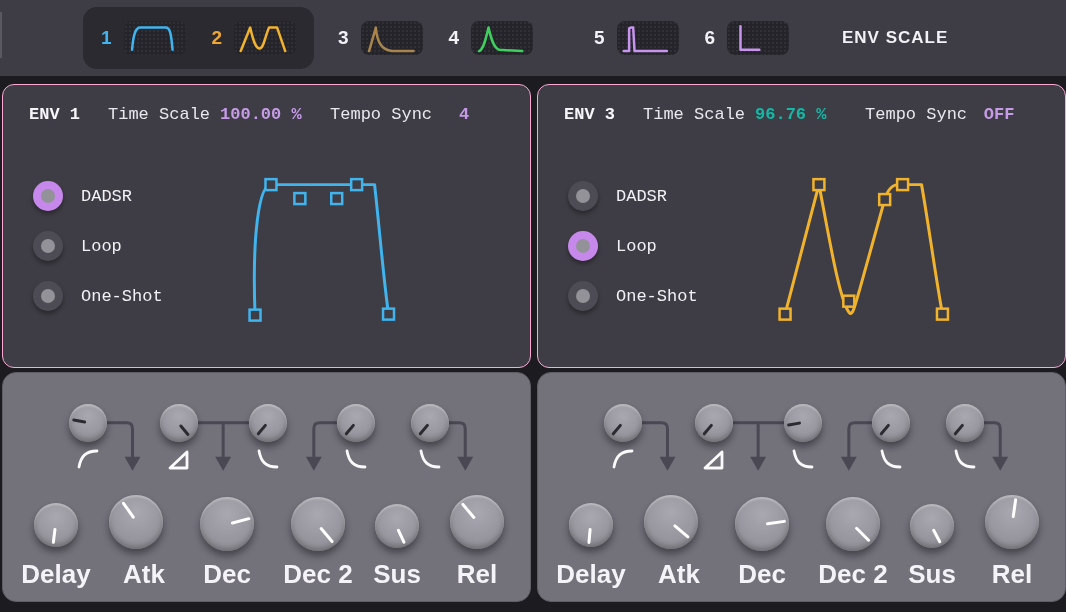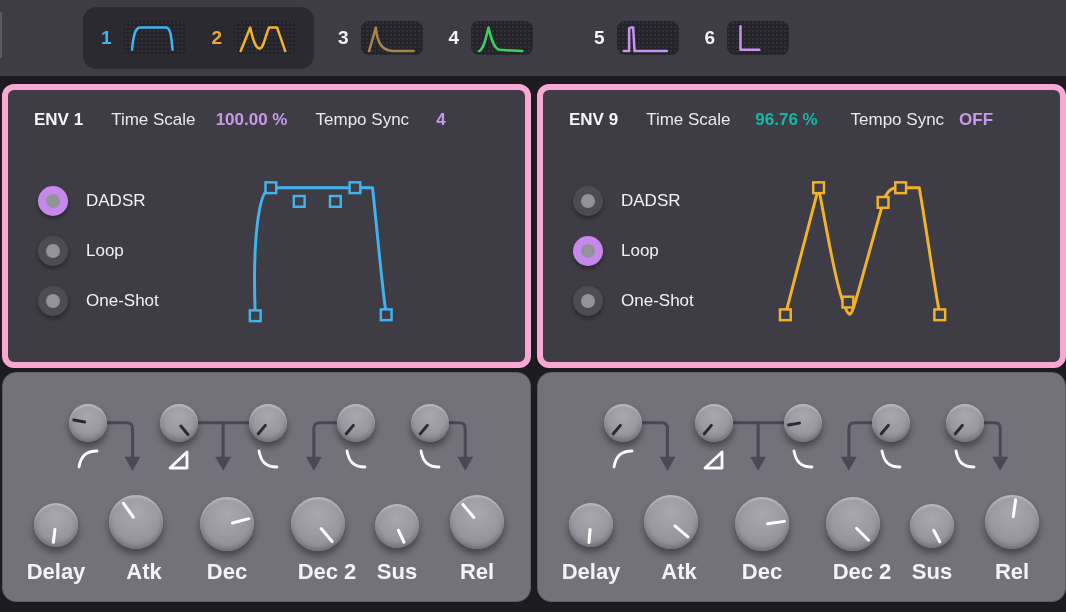--- a/index.html
+++ b/index.html
@@ -20,27 +20,27 @@
                background-image:radial-gradient(rgba(255,255,255,.055) 1px, transparent 1.2px);
                background-size:4px 4px; display:flex; align-items:center; justify-content:center; }
   .tab-thumb svg { width:62px; height:34px; }
   .tab-thumb path { fill:none; stroke-width:2.5; stroke-linecap:round; stroke-linejoin:round;
                     vector-effect:non-scaling-stroke; }
   .env-scale { position:absolute; left:842px; top:0; height:76px; display:flex; align-items:center;
                color:#f2f1f5; font-size:17px; font-weight:700; letter-spacing:1px; }
 
   
   .env-panel { position:absolute; top:84px; width:529px; height:284px; background:#3e3d45;
-               border:6px solid #f9a8d4; border-radius:12px; }
+               border:1px solid #f9a8d4; border-radius:12px;font-family:Liberation Mono, monospace; }
   .env-1 { left:2px; } .env-2 { left:537px; }
   .hdr { display:flex; align-items:center; padding:20px 0 0 26px; font-size:17px; color:#e9e8ee; }
   .hdr-title { font-weight:700; color:#f6f5f8; margin-right:28px; }
   .hdr-label { margin-right:10px; }
   .hdr-value { font-weight:700; cursor:ns-resize; }
-  .v1 { min-width:92px; margin-right:18px;text-align:center; }
+  .v1 { min-width:92px; margin-right:18px; }
   .v2 { min-width:44px; text-align:center; }
   .mode-row { position:absolute; left:30px; display:flex; align-items:center; gap:18px; cursor:pointer; }
   .mode-1 { top:96px; } .mode-2 { top:146px; } .mode-3 { top:196px; }
   .radio { width:30px; height:30px; border-radius:50%; background:#4d4b54; position:relative;
            box-shadow:0 3px 4px rgba(0,0,0,.35); }
   .radio::after { content:''; position:absolute; inset:8px; border-radius:50%; background:#939299; }
   .radio.selected { background:#c788ec; }
   .mode-label { font-size:17px; color:#f2f1f5; }
   .curve-svg { position:absolute; inset:0; }
   .curve-svg path.env { fill:none; stroke-width:3; stroke-linejoin:round; stroke-linecap:round; }
@@ -64,22 +64,22 @@
   .sk-4{left:334px;top:31px}.sk-5{left:408px;top:31px}
   .glyph { position:absolute; top:73px; width:26px; height:26px; }
   .glyph path { fill:none; stroke:#fafafa; stroke-width:2.8; stroke-linecap:round; stroke-linejoin:round; }
   .g-1{left:72px}.g-2{left:163px}.g-3{left:252px}.g-4{left:340px}.g-5{left:414px}
   .connectors { position:absolute; inset:0; pointer-events:none; }
   .connectors path { fill:none; stroke:#4a4853; stroke-width:3; stroke-linecap:round; }
   .connectors polygon { fill:#4a4853; }
   .bk-1{left:31px;top:130px}.bk-2{left:106px;top:122px}.bk-3{left:197px;top:124px}
   .bk-4{left:288px;top:124px}.bk-5{left:372px;top:131px}.bk-6{left:447px;top:122px}
   .knob-label { position:absolute; top:186px; width:90px; text-align:center; color:#f4f3f7;
-                font-size:22px; font-weight:600; }
-  .kl-1{left:8px}.kl-2{left:96px}.kl-3{left:179px}.kl-4{left:279px}.kl-5{left:349px}.kl-6{left:429px}
+                font-size:26px; font-weight:600; }
+  .kl-1{left:8px}.kl-2{left:96px}.kl-3{left:179px}.kl-4{left:270px}.kl-5{left:349px}.kl-6{left:429px}
 </style>
 </head>
 <body>
 
 <div class="topbar">
   <div class="edge-line"></div>
 
   <div class="tab-group">
     <div class="tab">
       <span class="tab-num" style="color: rgb(65, 180, 238);">1</span>
@@ -130,20 +130,21 @@
     <div class="tab">
       <span class="tab-num" style="color: rgb(242, 241, 245);">6</span>
       <span class="tab-thumb">
         <svg viewBox="0 0 46 26" preserveAspectRatio="none">
             <path d="M10,4 L10,22 L24,22" stroke="#c795ee"></path>
           </svg>
       </span>
     </div>
   </div>
 
+  <div class="env-scale">ENV SCALE</div>
 </div>
 
 <div class="env-panel env-1">
   <div class="hdr">
     <span class="hdr-title">ENV 1</span>
     <span class="hdr-label">Time Scale</span>
     <span class="hdr-value v1" style="color: rgb(199, 154, 232);">100.00 %</span>
     <span class="hdr-label">Tempo Sync</span>
     <span class="hdr-value v2" style="color: rgb(199, 154, 232);">4</span>
   </div>
@@ -167,21 +168,21 @@
         <rect x="292.5" y="108.5" width="11" height="11" fill="#3e3d45" stroke="#41b4ee" stroke-width="2.5"></rect>
         <rect x="329.5" y="108.5" width="11" height="11" fill="#3e3d45" stroke="#41b4ee" stroke-width="2.5"></rect>
         <rect x="349.5" y="94.5" width="11" height="11" fill="#3e3d45" stroke="#41b4ee" stroke-width="2.5"></rect>
         <rect x="381.5" y="224.5" width="11" height="11" fill="#3e3d45" stroke="#41b4ee" stroke-width="2.5"></rect>
       </g>
   </svg>
 </div>
 
 <div class="env-panel env-2">
   <div class="hdr">
-    <span class="hdr-title">ENV 9</span>
+    <span class="hdr-title">ENV 3</span>
     <span class="hdr-label">Time Scale</span>
     <span class="hdr-value v1" style="color: #14b8a6;">96.76 %</span>
     <span class="hdr-label">Tempo Sync</span>
     <span class="hdr-value v2" style="color: rgb(199, 154, 232);">OFF</span>
   </div>
   <div class="mode-row mode-1">
     <span class="radio"></span>
     <span class="mode-label">DADSR</span>
   </div>
   <div class="mode-row mode-2">

